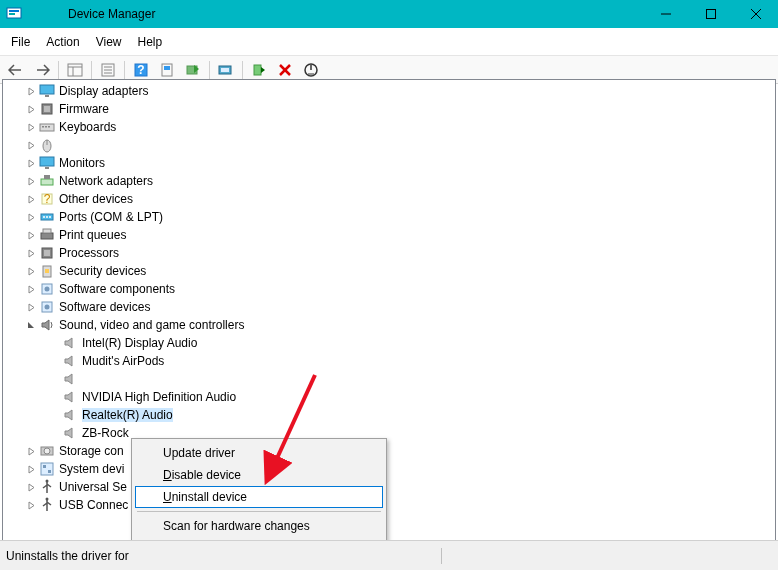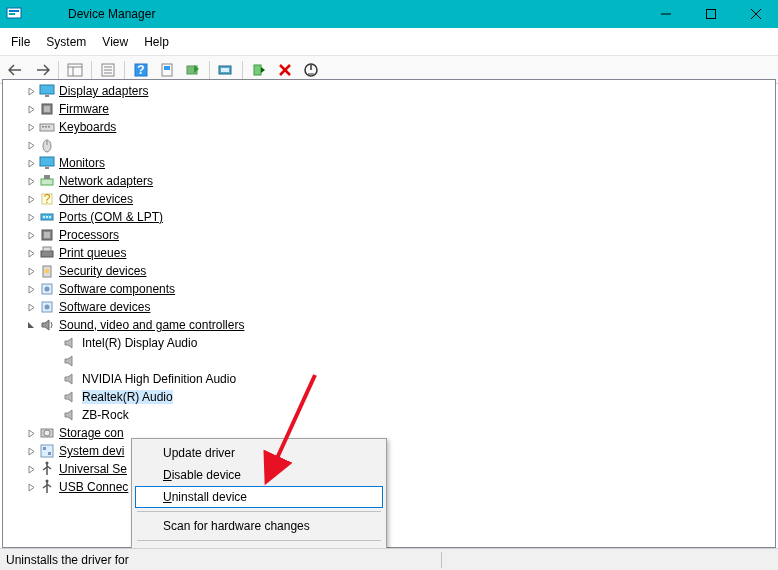--- a/index.html
+++ b/index.html
@@ -19,24 +19,24 @@
 .toolbar .tbtn { width: 24px; height: 22px; display: flex; align-items: center; justify-content: center; border: 1px solid transparent; }
 .toolbar .sep { width: 1px; height: 18px; background: #d0d0d0; margin: 0 2px; }
 
 .content { position: absolute; top: 79px; left: 2px; right: 2px; bottom: 22px; border: 1px solid #828790; background: #fff; overflow: hidden; }
 .tree { padding: 2px 0; }
 .node { display: flex; align-items: center; height: 18px; white-space: nowrap; }
 .expander { width: 12px; height: 12px; display: flex; align-items: center; justify-content: center; margin-right: 2px; }
 .nicon { width: 16px; height: 16px; margin-right: 4px; display:flex; align-items:center; justify-content:center; }
 .node .label { font-size: 12px; }
 .node.selected .label { background: #cde8ff; }
-.indent-1 { padding-left: 22px; text-decoration: underline; }
+.indent-1 { padding-left: 22px; }
 .indent-2 { padding-left: 45px; }
 
-.statusbar { position: absolute; left: 0; right: 0; bottom: 0; height: 22px; border-top: 1px solid #d0d0d0; background: #f0f0f0; display: flex; align-items: center; padding: 0 6px; font-size: 12px; }
+.statusbar { position: absolute; left: 0; right: 0; bottom: 0; height: 30px; border-top: 1px solid #d0d0d0; background: #f0f0f0; display: flex; align-items: center; padding: 0 6px; font-size: 12px; }
 .statusbar .sep2 { width: 1px; height: 16px; background: #c0c0c0; margin-left: auto; margin-right: 330px; }
 
 .ctxmenu { position: absolute; background: #f2f2f2; border: 1px solid #a0a0a0; box-shadow: 2px 2px 4px rgba(0,0,0,0.25); padding: 3px; }
 .ctxmenu .mi { height: 22px; display: flex; align-items: center; padding: 0 30px 0 28px; font-size: 12px; }
 .ctxmenu .mi.hover { border: 1px solid #0078d7; background: #fff; padding: 0 29px 0 27px; }
 .ctxmenu .msep { height: 1px; background: #c0c0c0; margin: 3px 2px; }
 .ctxmenu .mi .ul { text-decoration: underline; }
 .ctxmenu .mi.bold { font-weight: bold; }
 
 .arrow { position: absolute; pointer-events: none; }
@@ -68,21 +68,21 @@
         <svg viewBox="0 0 10 10">
           <line x1="0" y1="0" x2="10" y2="10" stroke="#000"></line>
           <line x1="10" y1="0" x2="0" y2="10" stroke="#000"></line>
         </svg>
       </div>
   </div>
 </div>
 
 <div class="menubar">
   <span class="menuitem">File</span>
-  <span class="menuitem">System</span>
+  <span class="menuitem">Action</span>
   <span class="menuitem">View</span>
   <span class="menuitem">Help</span>
 </div>
 
 <div class="toolbar">
   <div class="tbtn">
       <svg width="16" height="12" viewBox="0 0 16 12">
         <path d="M6 1 L1 6 L6 11 M1 6 H13" fill="none" stroke="#555" stroke-width="1.5"></path>
       </svg>
     </div>
@@ -274,48 +274,48 @@
         <span class="label">Ports (COM &amp; LPT)</span>
       </div>
       <div class="node indent-1">
         <span class="expander">
           <svg width="9" height="9">
             <path d="M2 1 L7 4.5 L2 8 Z" fill="none" stroke="#888"></path>
           </svg>
         </span>
         <span class="nicon">
           <svg width="16" height="16" viewBox="0 0 16 16">
+            <rect x="2" y="6" width="12" height="6" fill="#888" stroke="#555"></rect>
+            <rect x="4" y="2" width="8" height="4" fill="#ddd" stroke="#888"></rect>
+          </svg>
+        </span>
+        <span class="label">Print queues</span>
+      </div>
+      <div class="node indent-1">
+        <span class="expander">
+          <svg width="9" height="9">
+            <path d="M2 1 L7 4.5 L2 8 Z" fill="none" stroke="#888"></path>
+          </svg>
+        </span>
+        <span class="nicon">
+          <svg width="16" height="16" viewBox="0 0 16 16">
             <rect x="3" y="3" width="10" height="10" fill="#888" stroke="#555"></rect>
             <rect x="5" y="5" width="6" height="6" fill="#bbb"></rect>
           </svg>
         </span>
         <span class="label">Processors</span>
       </div>
       <div class="node indent-1">
         <span class="expander">
           <svg width="9" height="9">
             <path d="M2 1 L7 4.5 L2 8 Z" fill="none" stroke="#888"></path>
           </svg>
         </span>
         <span class="nicon">
           <svg width="16" height="16" viewBox="0 0 16 16">
-            <rect x="2" y="6" width="12" height="6" fill="#888" stroke="#555"></rect>
-            <rect x="4" y="2" width="8" height="4" fill="#ddd" stroke="#888"></rect>
-          </svg>
-        </span>
-        <span class="label">Print queues</span>
-      </div>
-      <div class="node indent-1">
-        <span class="expander">
-          <svg width="9" height="9">
-            <path d="M2 1 L7 4.5 L2 8 Z" fill="none" stroke="#888"></path>
-          </svg>
-        </span>
-        <span class="nicon">
-          <svg width="16" height="16" viewBox="0 0 16 16">
             <rect x="4" y="3" width="8" height="11" fill="#ddd" stroke="#888"></rect>
             <rect x="6" y="6" width="4" height="4" fill="#fc5"></rect>
           </svg>
         </span>
         <span class="label">Security devices</span>
       </div>
       <div class="node indent-1">
         <span class="expander">
           <svg width="9" height="9">
             <path d="M2 1 L7 4.5 L2 8 Z" fill="none" stroke="#888"></path>
@@ -358,20 +358,29 @@
         <span class="label">Sound, video and game controllers</span>
       </div>
       <div class="node indent-2">
         <span class="expander"></span>
         <span class="nicon">
           <svg width="16" height="16" viewBox="0 0 16 16">
             <path d="M3 6 L6 6 L10 3 L10 13 L6 10 L3 10 Z" fill="#bbb" stroke="#888"></path>
           </svg>
         </span>
         <span class="label">Intel(R) Display Audio</span>
+      </div>
+      <div class="node indent-2">
+        <span class="expander"></span>
+        <span class="nicon">
+          <svg width="16" height="16" viewBox="0 0 16 16">
+            <path d="M3 6 L6 6 L10 3 L10 13 L6 10 L3 10 Z" fill="#bbb" stroke="#888"></path>
+          </svg>
+        </span>
+        <span class="label">Mudit's AirPods</span>
       </div>
       <div class="node indent-2">
         <span class="expander"></span>
         <span class="nicon">
           <svg width="16" height="16" viewBox="0 0 16 16">
             <path d="M3 6 L6 6 L10 3 L10 13 L6 10 L3 10 Z" fill="#bbb" stroke="#888"></path>
           </svg>
         </span>
       </div>
       <div class="node indent-2">

